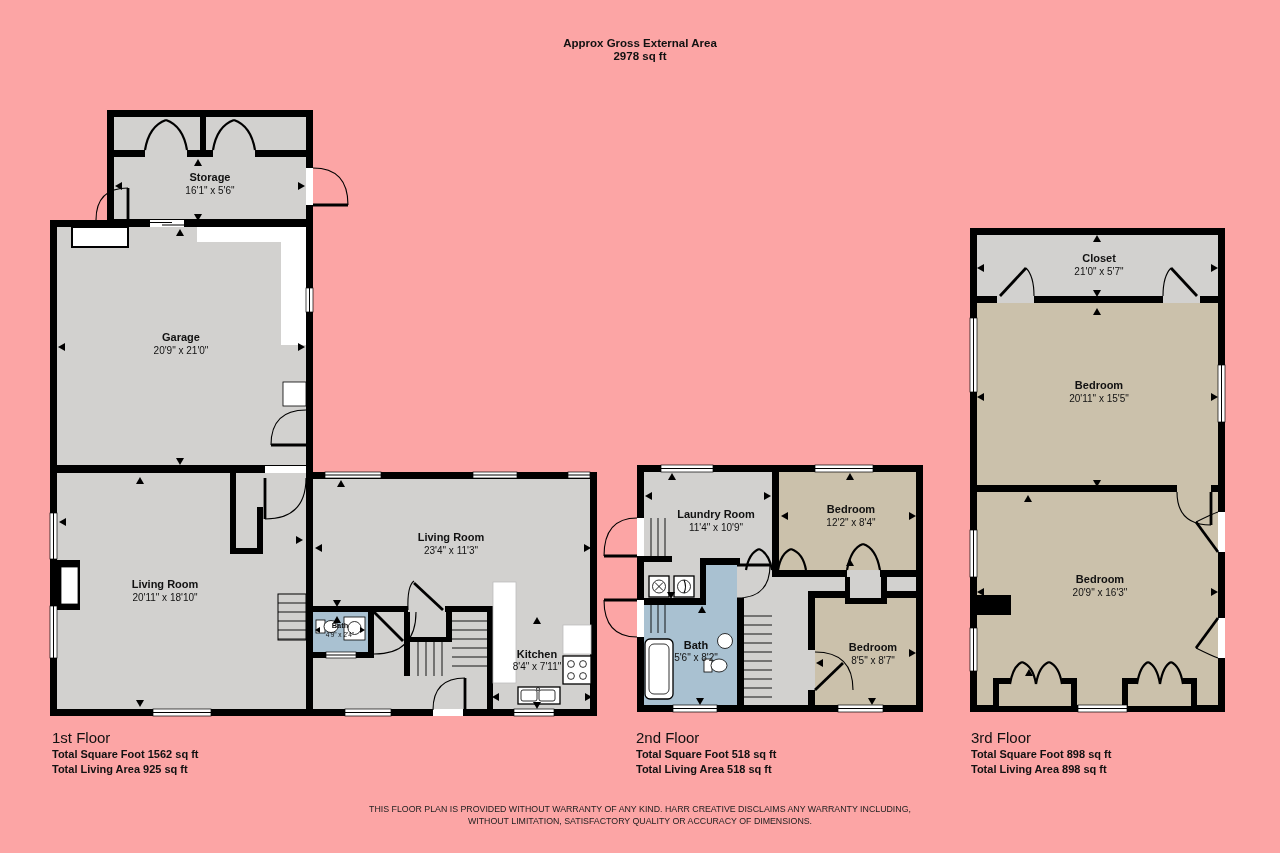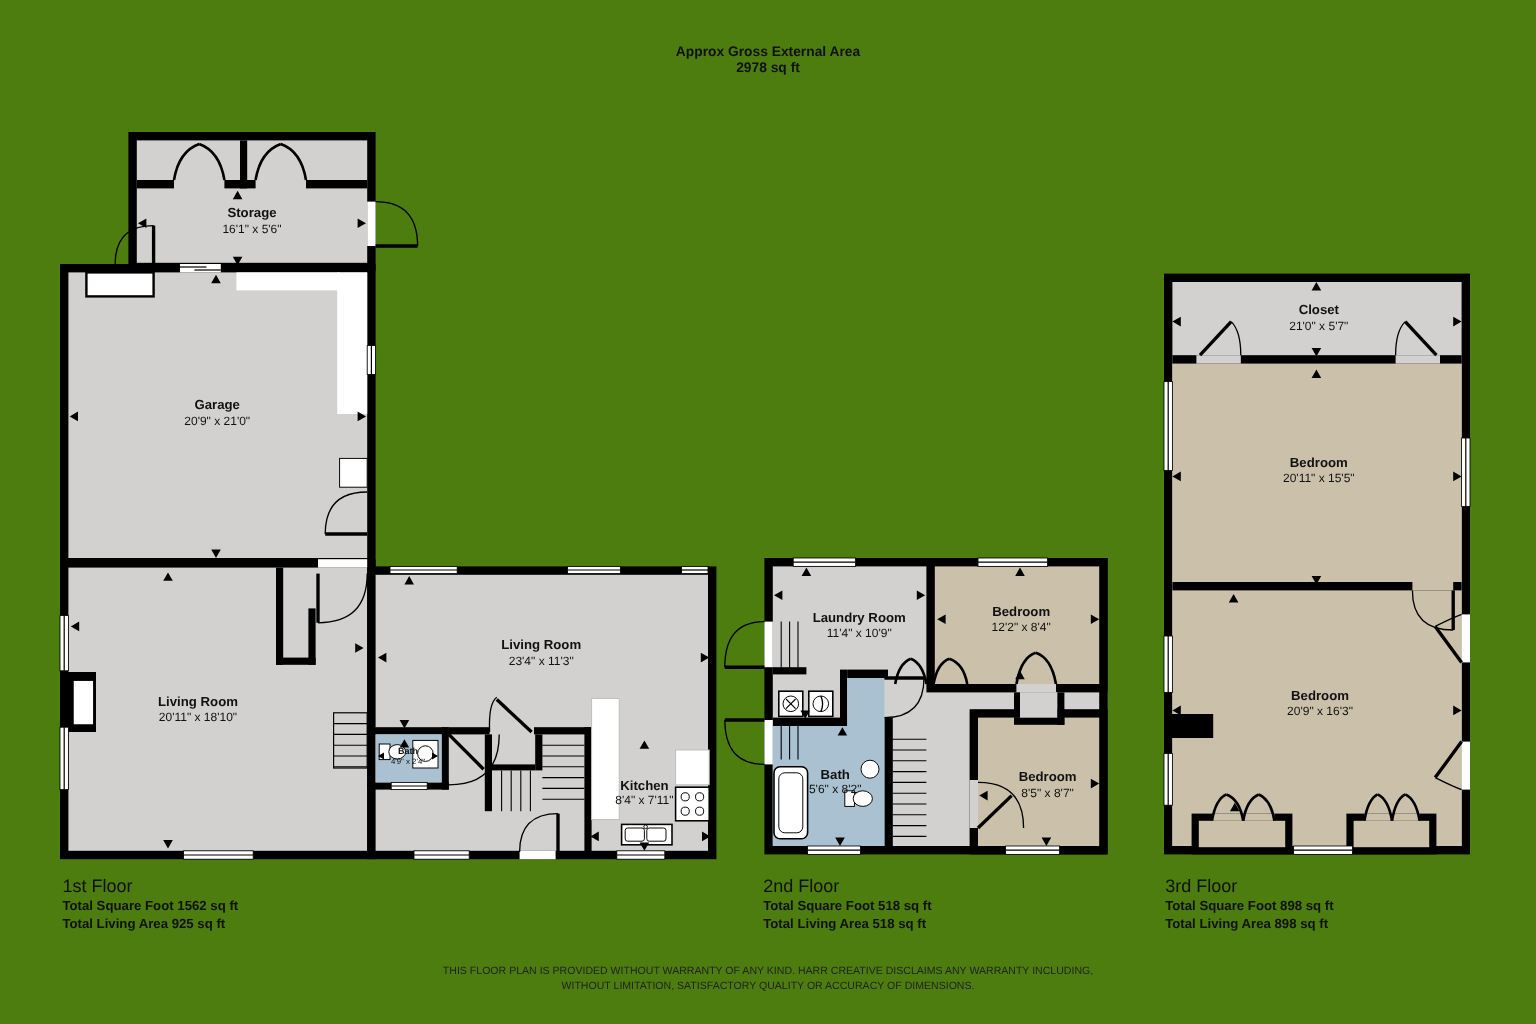--- a/index.html
+++ b/index.html
@@ -1,16 +1,16 @@
 <!DOCTYPE html>
 <html><head>
 <meta charset="utf-8">
 <style>
   html,body{margin:0;padding:0;background:#ffffff;}
-  .stage{width:1280px;height:853px;position:relative;background:#4d7c0f;}
+  .stage{width:1280px;height:853px;position:relative;background:#fca5a5;}
   svg{display:block;}
   .w{fill:#000;}
   .gray{fill:#d2d1cf;}
   .tan{fill:#cbc1ab;}
   .blue{fill:#a9c1d1;}
   .white{fill:#fff;}
   .arc{fill:none;stroke:#000;stroke-width:1.1;}
   .leaf{stroke:#000;stroke-width:2.8;fill:none;}
   .bleaf{stroke:#000;stroke-width:2.2;fill:none;}
   .tread{stroke:#000;stroke-width:0.9;}

